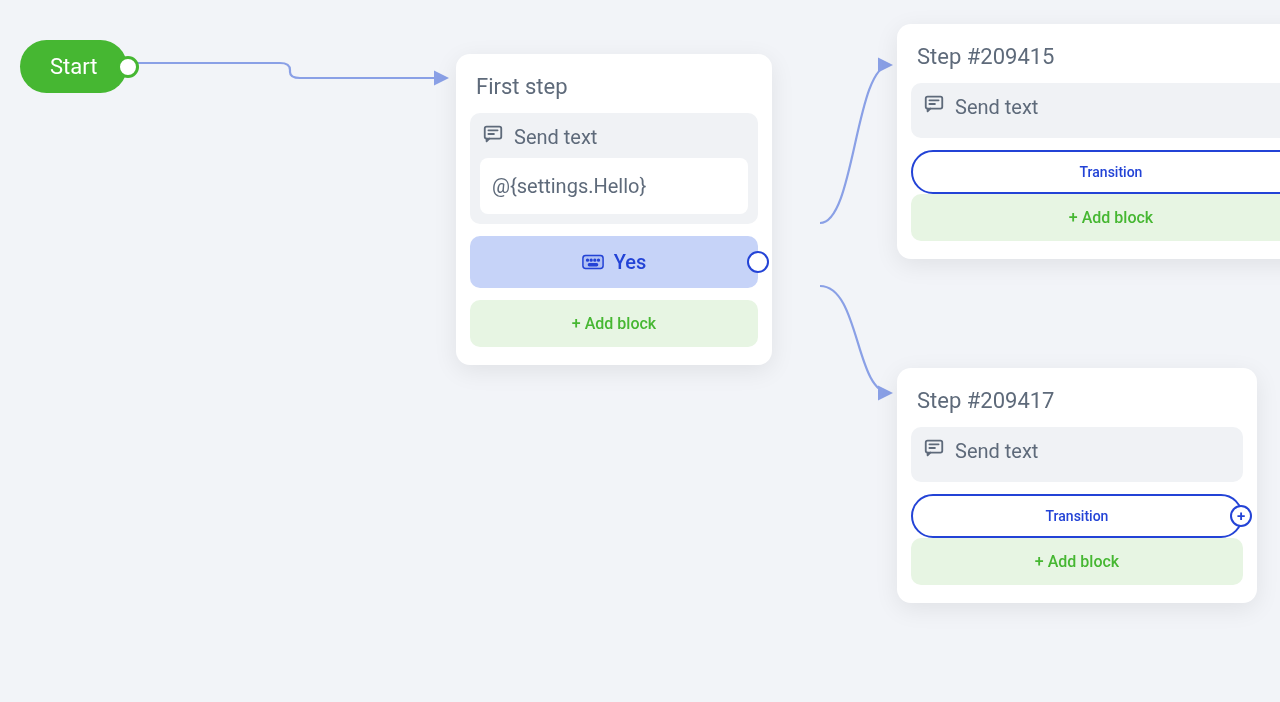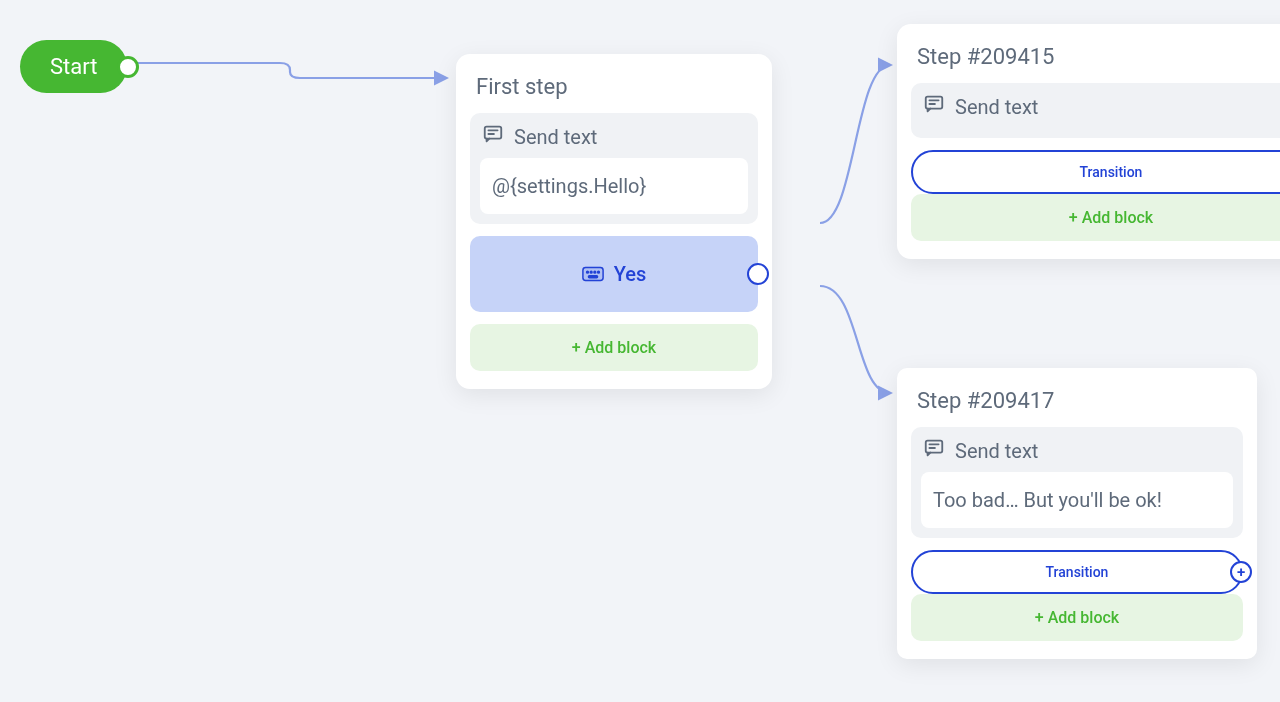--- a/index.html
+++ b/index.html
@@ -14,35 +14,35 @@
   
   .card{position:absolute;background:#fff;border-radius:14px;padding:14px 14px 18px 14px;box-shadow:0 6px 24px rgba(0,0,0,.08);}
   .card-title{color:#5e6a7a;font-size:22px;font-weight:400;margin:6px 4px 14px 6px;}
 
   
   .sendtext{background:#f0f2f5;border-radius:10px;padding:0 0 10px 0;margin-bottom:12px;}
   .sendtext-head{display:flex;align-items:center;gap:10px;padding:10px 12px 8px 12px;color:#5e6a7a;font-size:20px;}
   .sendtext-body{background:#fff;border-radius:8px;margin:0 10px;padding:16px 12px;color:#5e6a7a;font-size:20px;}
 
   
-  .branch{position:relative;background:#c6d3f8;border-radius:10px;padding:26px 0;margin-bottom:12px;display:flex;align-items:center;justify-content:center;gap:10px;color:#2343d6;font-size:20px;font-weight:500;}
+  .branch{position:relative;background:#c6d3f8;border-radius:10px;padding:14px 0;margin-bottom:12px;display:flex;align-items:center;justify-content:center;gap:10px;color:#2343d6;font-size:20px;font-weight:500;}
   .branch .kbd-icon{display:inline-flex;}
   .port{position:absolute;right:-11px;top:50%;transform:translateY(-50%);width:22px;height:22px;border:2.5px solid #2343d6;background:#fff;border-radius:50%;}
   .port.plus::after{content:"+";position:absolute;left:50%;top:50%;transform:translate(-50%,-52%);color:#2343d6;font-size:15px;font-weight:600;}
 
   
   .outline-btn{position:relative;background:#fff;border:2px solid #2343d6;border-radius:28px;padding:12px 0;display:flex;align-items:center;justify-content:center;color:#2343d6;font-size:14px;font-weight:500;}
 
   
   .addblock{background:#e7f5e3;border-radius:10px;padding:14px 0;display:flex;align-items:center;justify-content:center;color:#46b732;font-size:16px;font-weight:500;}
 
   
   #card-first{left:456px;top:54px;width:316px;}
   #card-yes  {left:897px;top:24px;width:428px;}
-  #card-no   {left:897px;top:368px;width:360px;border-radius:10px;}
+  #card-no   {left:897px;top:368px;width:360px;}
 </style>
 </head>
 <body>
 
 <div class="canvas">
 
   <svg class="connectors">
     <defs>
       <marker id="arrow" viewBox="0 0 10 10" refX="8" refY="5" markerWidth="7" markerHeight="7" orient="auto-start-reverse">
         <path d="M 0 0 L 10 5 L 0 10 z" fill="#8aa0e6"></path>
@@ -136,21 +136,20 @@
       <div class="sendtext-head">
         <span>
           <svg width="22" height="22" viewBox="0 0 24 24" fill="none" stroke="#5e6a7a" stroke-width="2" stroke-linecap="round" stroke-linejoin="round">
               <rect x="3" y="4" width="18" height="13" rx="2"></rect>
               <path d="M7 8h10M7 12h6"></path>
               <path d="M8 17l-3 3v-3"></path>
             </svg>
         </span>
         <span>Send text</span>
       </div>
-      <div class="sendtext-body">Too bad… But you'll be ok!</div>
     </div>
 
     <div class="outline-btn">
       <span>Transition</span>
       <span class="port plus"></span>
     </div>
 
     <div class="addblock">
       <span>+ Add block</span>
     </div>

